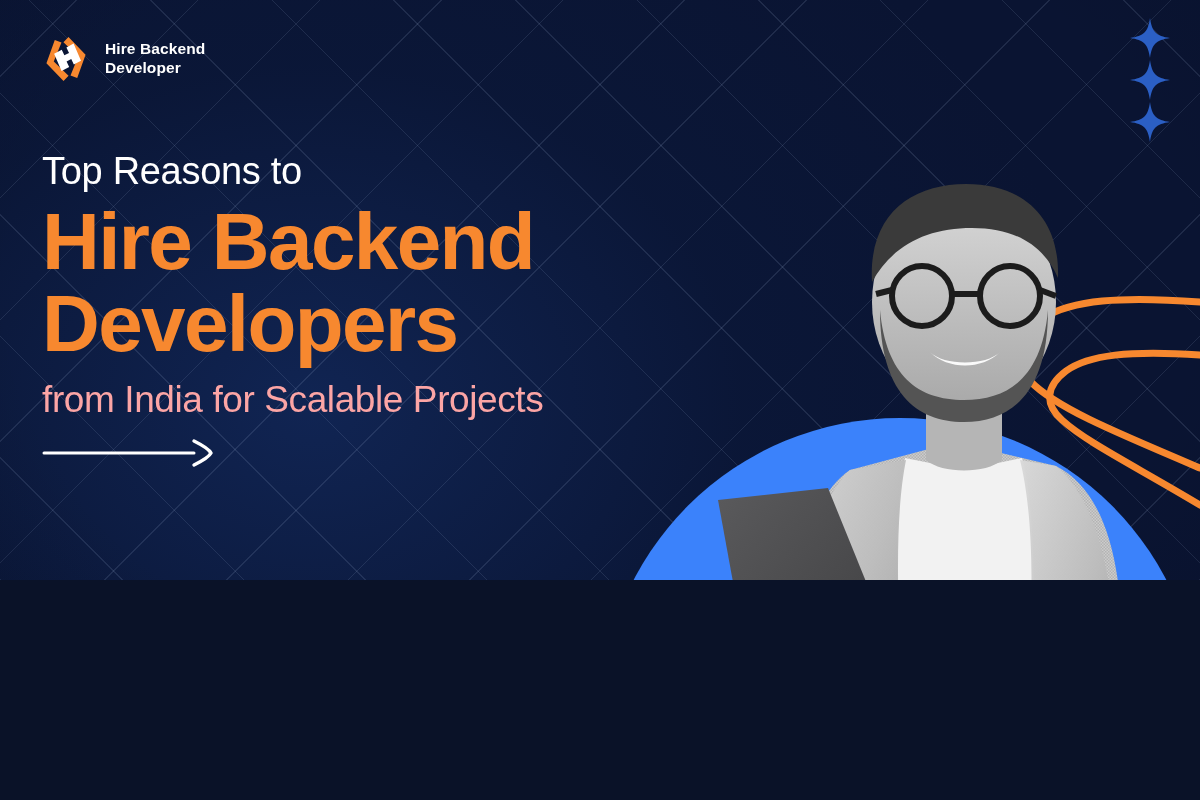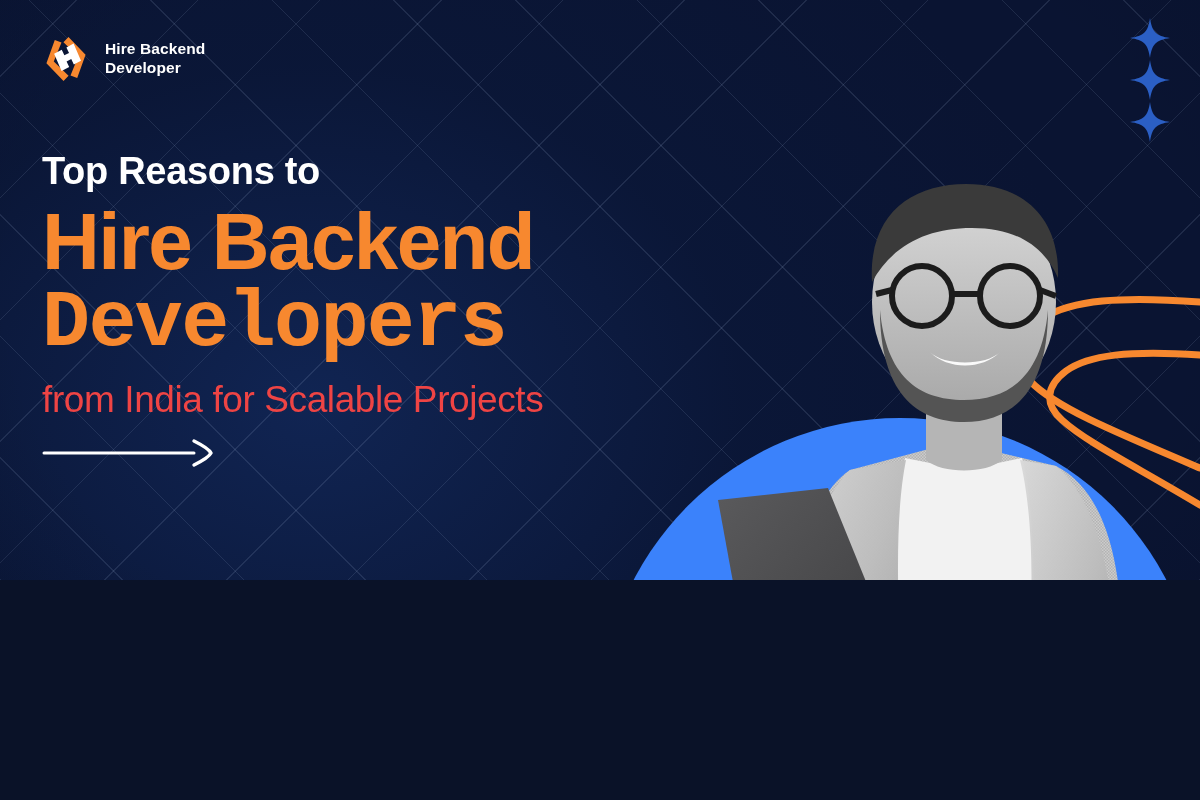--- a/index.html
+++ b/index.html
@@ -88,36 +88,36 @@
   .copy {
     position: absolute;
     left: 42px;
     top: 150px;
     z-index: 25;
     width: 640px;
   }
   .eyebrow {
     color: #ffffff;
     font-size: 38px;
-    font-weight: bold;
+    font-weight: normal;
     letter-spacing: -0.3px;
     line-height: 1.12;
     margin: 0 0 8px 0;
   }
   .headline {
     color: #f7882f;
     font-size: 80px;
     font-weight: bold;
     line-height: 1.03;
     letter-spacing: -1.6px;
     margin: 0;
   }
-  .headline .line2 { display: block; font-family: Liberation Mono, monospace; }
+  .headline .line2 { display: block; }
   .subline {
-    color: #ef4444;
+    color: #fca5a5;
     font-size: 37px;
     font-weight: normal;
     letter-spacing: -0.4px;
     margin: 14px 0 16px 0;
     line-height: 1.15;
   }
   .arrow-row { margin-top: 14px; }
 </style>
 </head>
 <body>

